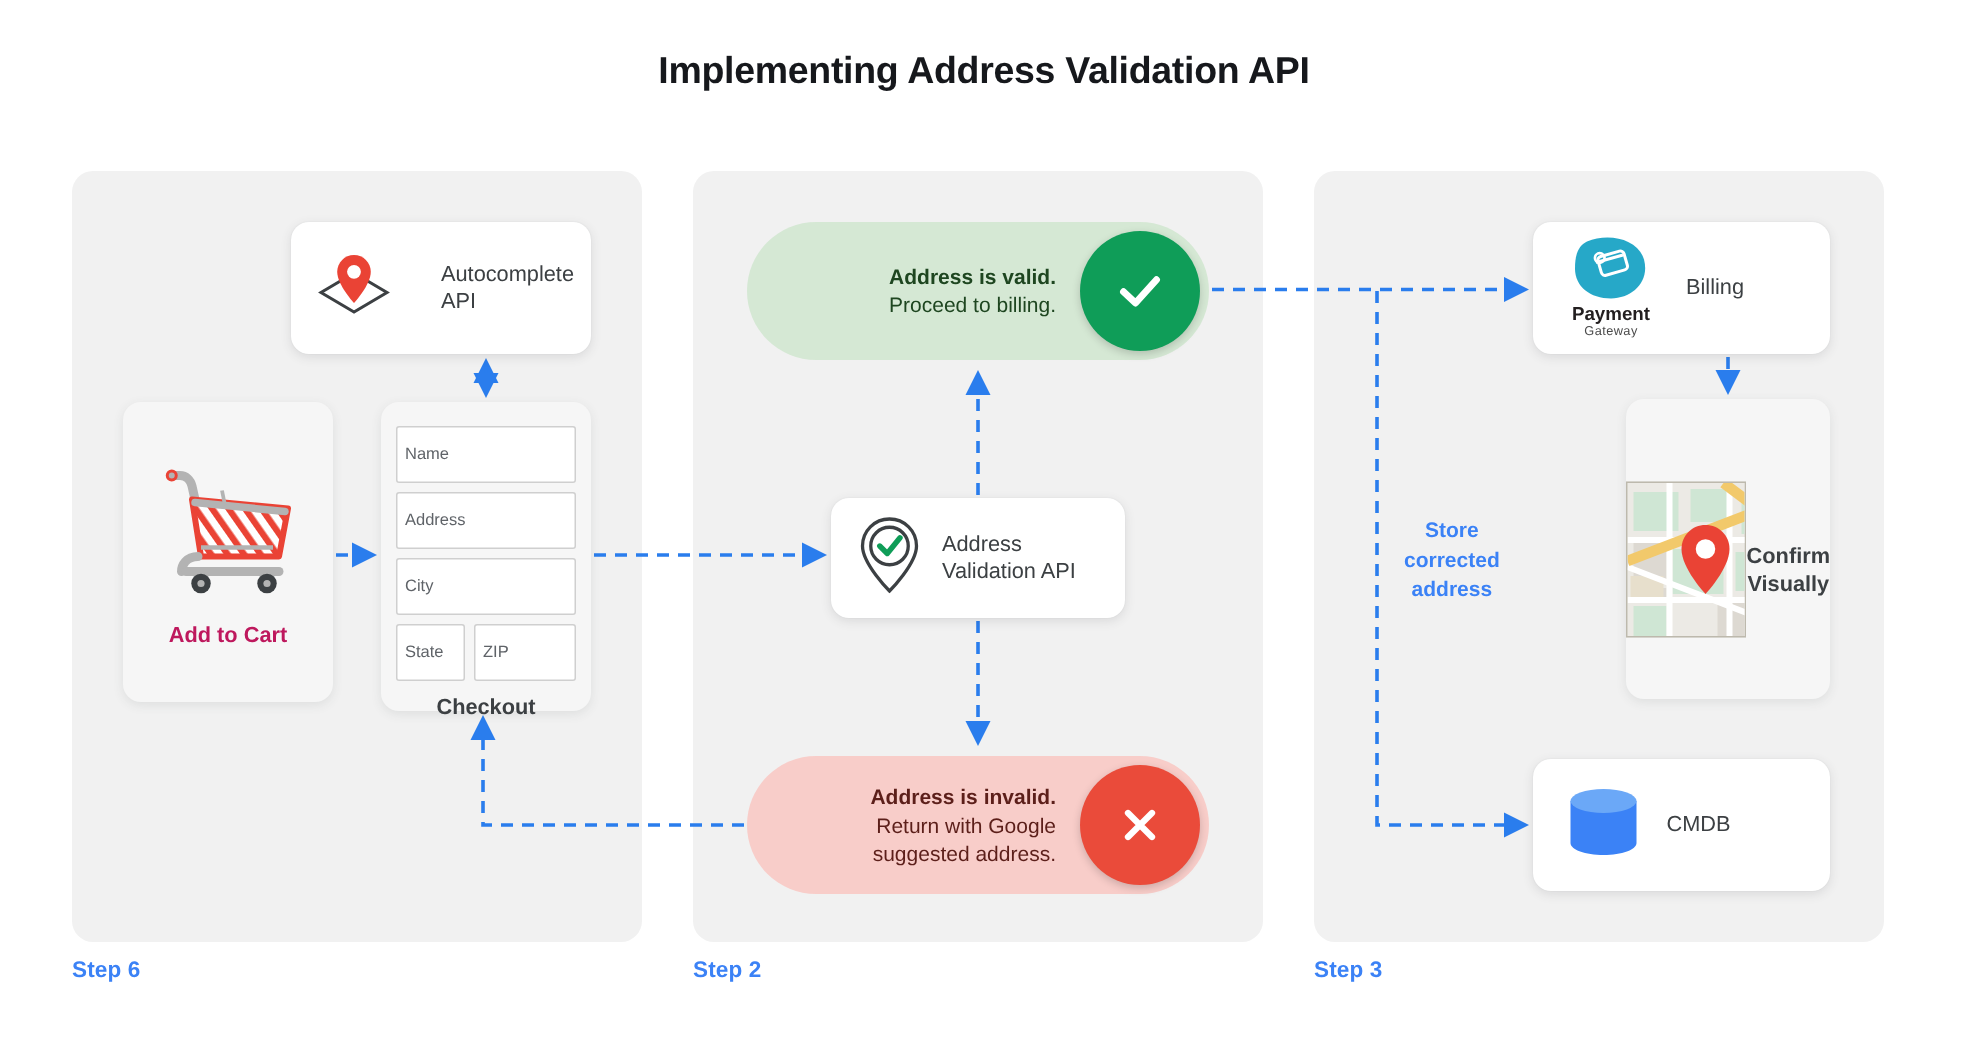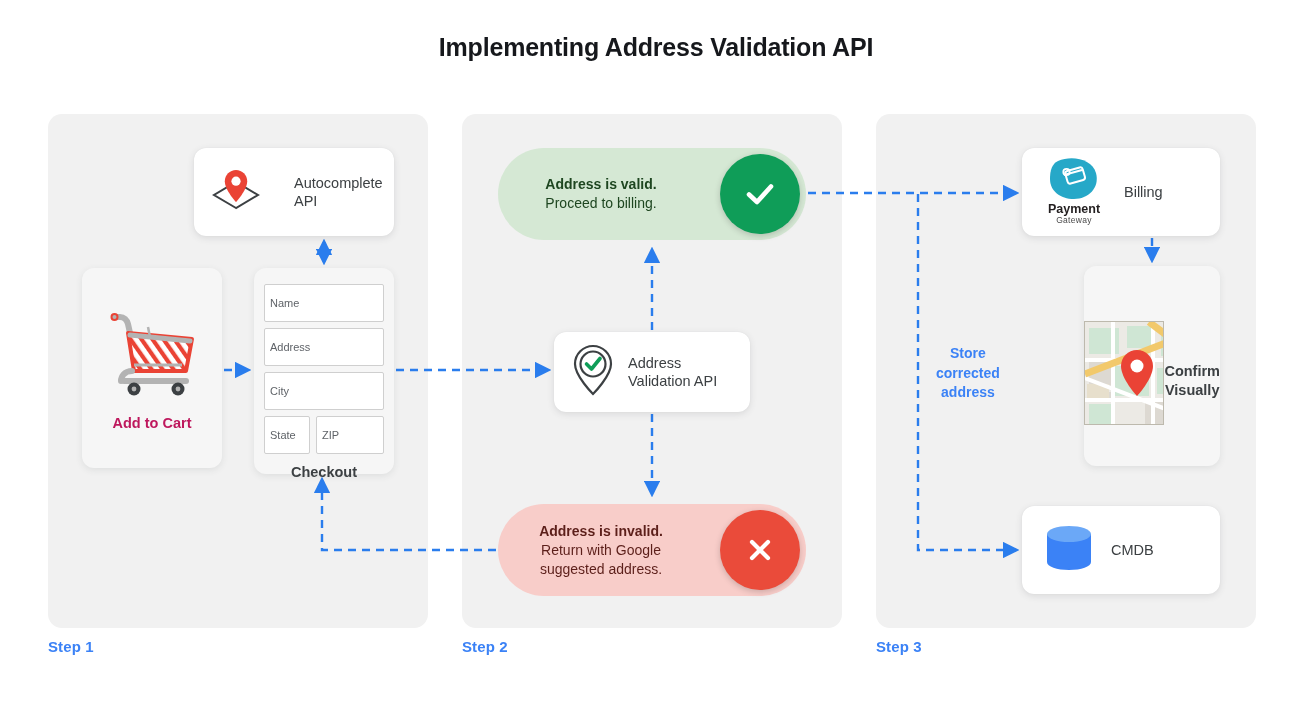--- a/index.html
+++ b/index.html
@@ -95,21 +95,21 @@
   }
   #banner-valid {
     left: 498px; top: 148px; width: 308px; height: 92px;
     background: #d5e8d4;
   }
   #banner-invalid {
     left: 498px; top: 504px; width: 308px; height: 92px;
     background: #f8cdc9;
   }
   .banner .texts {
-    flex: 1; text-align: center; padding-right: 16px;
+    flex: 1; text-align: right; padding-right: 16px;
   }
   .banner .t-bold { font-size: 14px; font-weight: bold; line-height: 19px; }
   .banner .t-norm { font-size: 14px; line-height: 19px; }
   #banner-valid .texts { color: #1e4620; }
   #banner-invalid .texts { color: #5c1f1a; }
   .badge {
     width: 80px; height: 80px; border-radius: 50%;
     display: flex; align-items: center; justify-content: center;
     margin-right: 6px;
     box-shadow: 0 2px 6px rgba(0,0,0,0.18);
@@ -358,17 +358,17 @@
     </span>
     <span class="lbl">CMDB</span>
   </div>
 
   <div class="store-note">
     <span>Store</span><br>
     <span>corrected</span><br>
     <span>address</span>
   </div>
 
-  <div class="step-label" id="step1lbl">Step 1</div>
+  <div class="step-label" id="step1lbl">Step 6</div>
   <div class="step-label" id="step2lbl">Step 2</div>
   <div class="step-label" id="step3lbl">Step 3</div>
 
 </div>
 
 </body></html>

